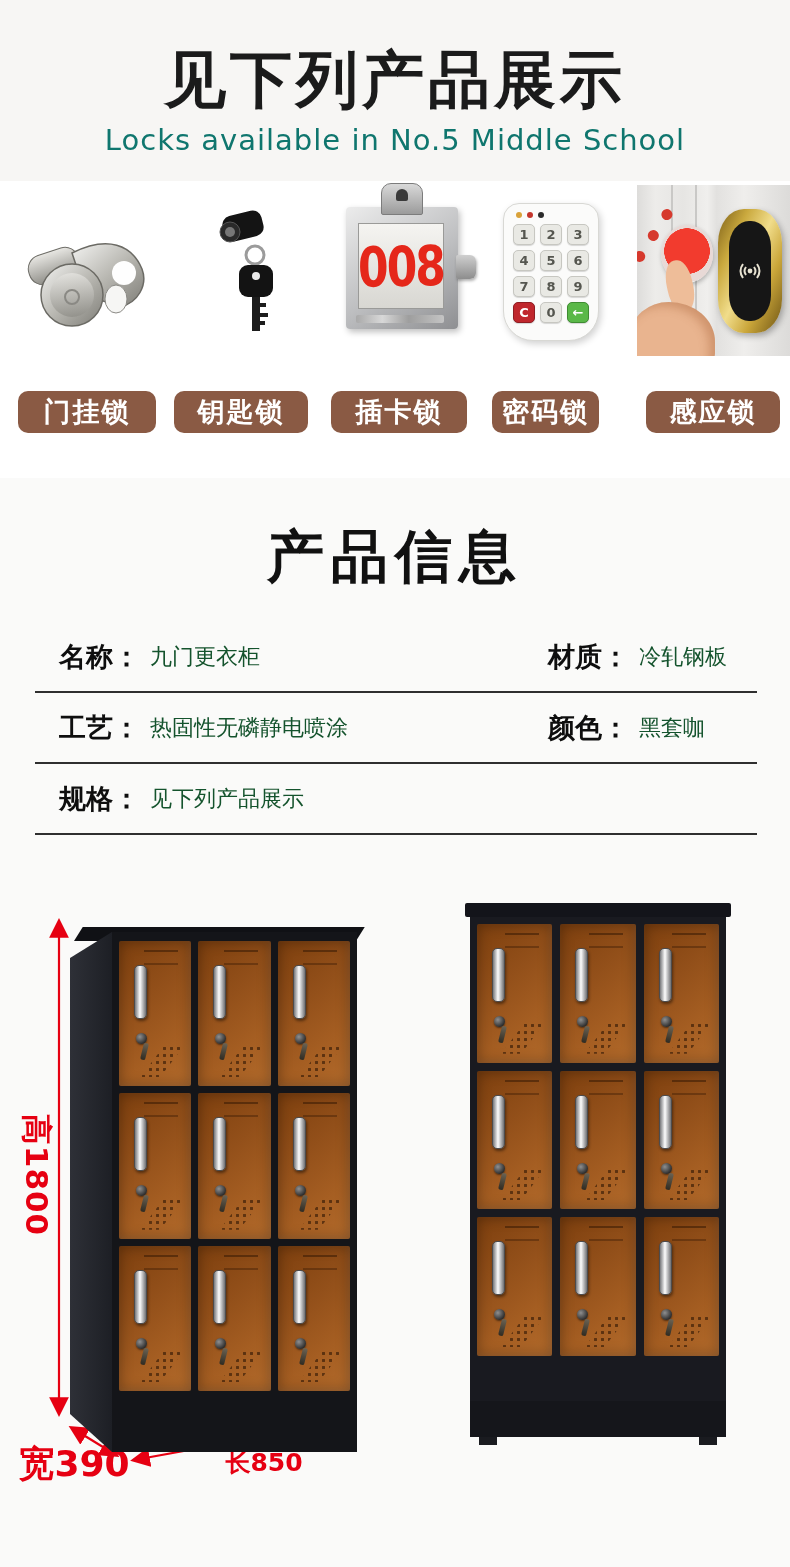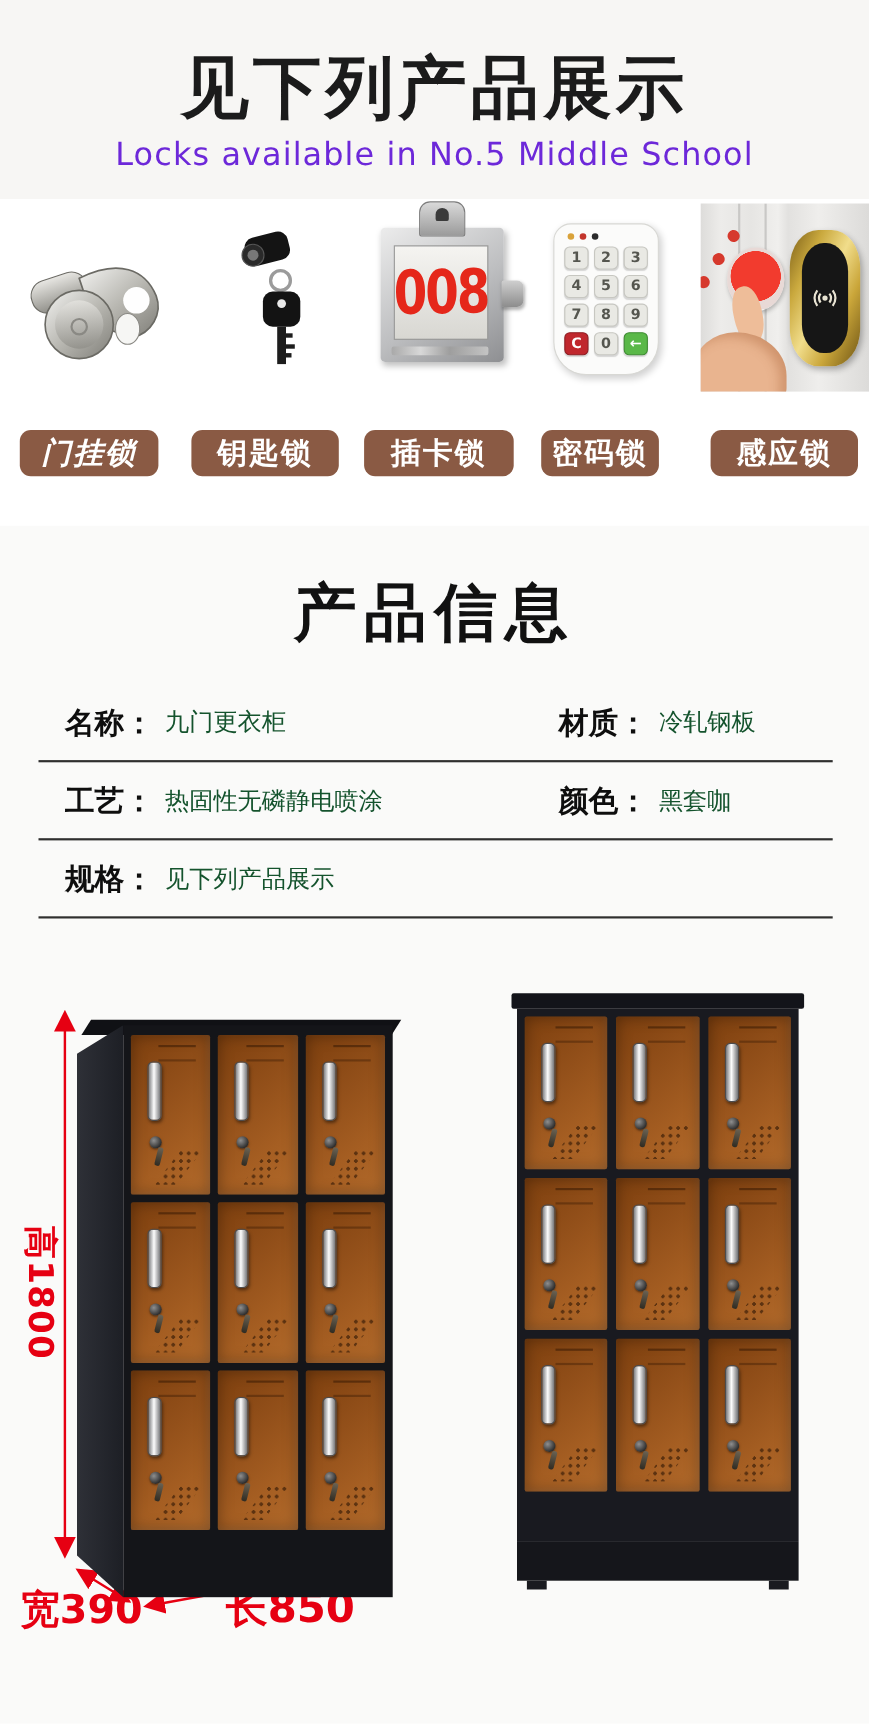--- a/index.html
+++ b/index.html
@@ -6,21 +6,21 @@
   body{
     width:790px;height:1567px;position:relative;background:#ffffff;
     font-family:"DejaVu Sans","Liberation Sans",sans-serif;
     overflow:hidden;-webkit-font-smoothing:antialiased;
   }
   .abs{position:absolute;}
 
   
   .header{position:absolute;left:0;top:0;width:790px;height:181px;background:#f7f6f4;text-align:center;}
   .page-title{margin:0;padding-top:40px;font-size:62px;font-weight:900;color:#1b1b1b;letter-spacing:4px;line-height:1.3;}
-  .page-subtitle{margin-top:2px;font-size:29px;font-weight:500;color:#6d28d9;letter-spacing:1px;}
+  .page-subtitle{margin-top:2px;font-size:29px;font-weight:500;color:#0f766e;letter-spacing:1px;}
 
   
   .locks-row{position:absolute;left:0;top:181px;width:790px;height:179px;background:#ffffff;}
   .lock-fig{position:absolute;}
 
   
 
   
   .card-lock{left:346px;top:26px;width:112px;height:122px;background:linear-gradient(145deg,#ececec,#bdbec0 55%,#8e8f92);border-radius:4px;box-shadow:2px 3px 6px rgba(0,0,0,.25);}
   .card-clip{position:absolute;left:50%;top:-24px;transform:translateX(-50%);width:40px;height:30px;background:linear-gradient(180deg,#d9d9d9,#9b9b9b);border-radius:10px 10px 2px 2px;border:1px solid #7c7c7c;}
@@ -54,33 +54,33 @@
   .labels-row{position:absolute;left:0;top:360px;width:790px;height:118px;background:#ffffff;}
   .lock-btn{position:absolute;top:31px;height:42px;border-radius:10px;background:#8a5a44;color:#ffffff;
     font-size:27px;font-weight:700;display:flex;align-items:center;justify-content:center;letter-spacing:2px;}
 
   
   .lower-bg{position:absolute;left:0;top:478px;width:790px;height:1089px;background:#fafaf9;}
 
   .info-title{position:absolute;left:0;top:519px;width:790px;text-align:center;font-size:57px;font-weight:900;color:#111;letter-spacing:7px;}
 
   .info-table{position:absolute;left:35px;top:622px;width:722px;}
-  .info-row{height:69px;border-bottom:2px solid #2f2f2f;display:flex;align-items:center;}
+  .info-row{height:69px;border-bottom:2px solid #2f2f2f;display:flex;align-items:center;gap:40px;}
   .info-cell{display:flex;align-items:center;}
   .info-cell.left{width:473px;padding-left:24px;box-sizing:border-box;}
   .info-label{font-size:27px;font-weight:800;color:#0e0e0e;white-space:nowrap;}
   .info-value{font-size:22px;font-weight:400;color:#14532d;margin-left:10px;white-space:nowrap;}
 
   
   .display{position:absolute;left:0;top:860px;width:790px;height:707px;}
 
   .dim-label{position:absolute;color:#e60012;font-weight:800;white-space:nowrap;}
   .dim-height{left:36px;top:315px;font-size:31px;transform:translate(-50%,-50%) rotate(90deg);letter-spacing:1px;}
   .dim-width{left:74px;top:604px;font-size:36px;transform:translate(-50%,-50%);}
-  .dim-length{left:264px;top:602px;font-size:38px;transform:translate(-50%,-50%);}
+  .dim-length{left:264px;top:602px;font-size:25px;transform:translate(-50%,-50%);}
 
   
   .locker3d{position:absolute;left:60px;top:55px;width:300px;height:545px;}
   .l3-top{position:absolute;left:14px;top:12px;width:282px;height:14px;background:#101115;transform:skewX(-32deg);transform-origin:bottom left;}
   .l3-side{position:absolute;left:10px;top:17px;width:42px;height:520px;background:linear-gradient(90deg,#2e3037,#1d1f25);clip-path:polygon(0 5%,100% 0,100% 100%,0 92.7%);}
   .l3-front{position:absolute;left:52px;top:17px;width:245px;height:520px;background:#141519;}
   .l3-doors{position:absolute;left:7px;top:9px;width:231px;height:450px;display:grid;grid-template-columns:repeat(3,1fr);grid-template-rows:repeat(3,1fr);gap:7px;}
 
   
   .locker2d{position:absolute;left:465px;top:43px;width:266px;height:540px;}
@@ -193,21 +193,21 @@
       </div>
     </div>
     <div class="rfid-coil"></div>
     <div class="rfid-fob"></div>
     <div class="rfid-finger"></div>
     <div class="rfid-hand"></div>
   </div>
 </div>
 
 <div class="labels-row">
-  <div class="lock-btn" style="left:18px;width:126px;font-style:italic;">门挂锁</div>
+  <div class="lock-btn" style="left:18px;width:138px;">门挂锁</div>
   <div class="lock-btn" style="left:174px;width:134px;">钥匙锁</div>
   <div class="lock-btn" style="left:331px;width:136px;">插卡锁</div>
   <div class="lock-btn" style="left:492px;width:107px;">密码锁</div>
   <div class="lock-btn" style="left:646px;width:134px;text-align:right;">感应锁</div>
 </div>
 
 <div class="lower-bg"></div>
 
 <div class="info-title">产品信息</div>
 

